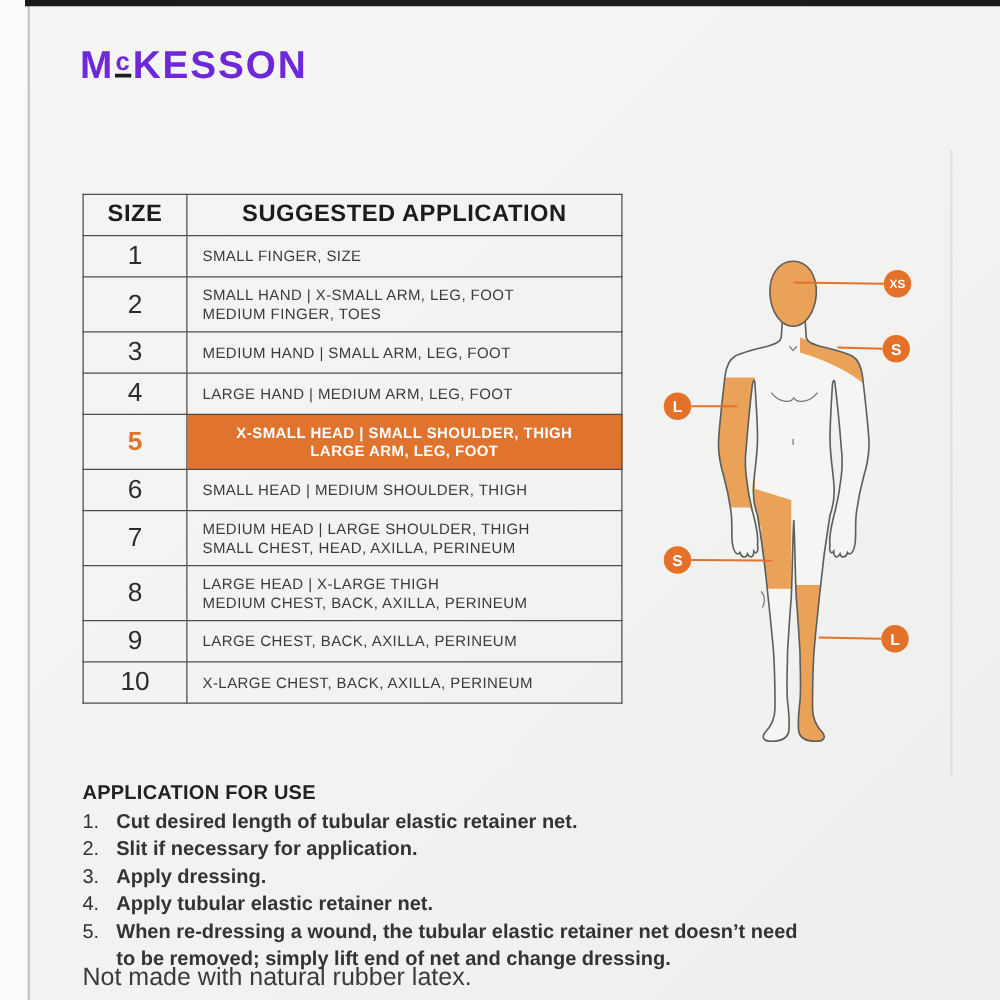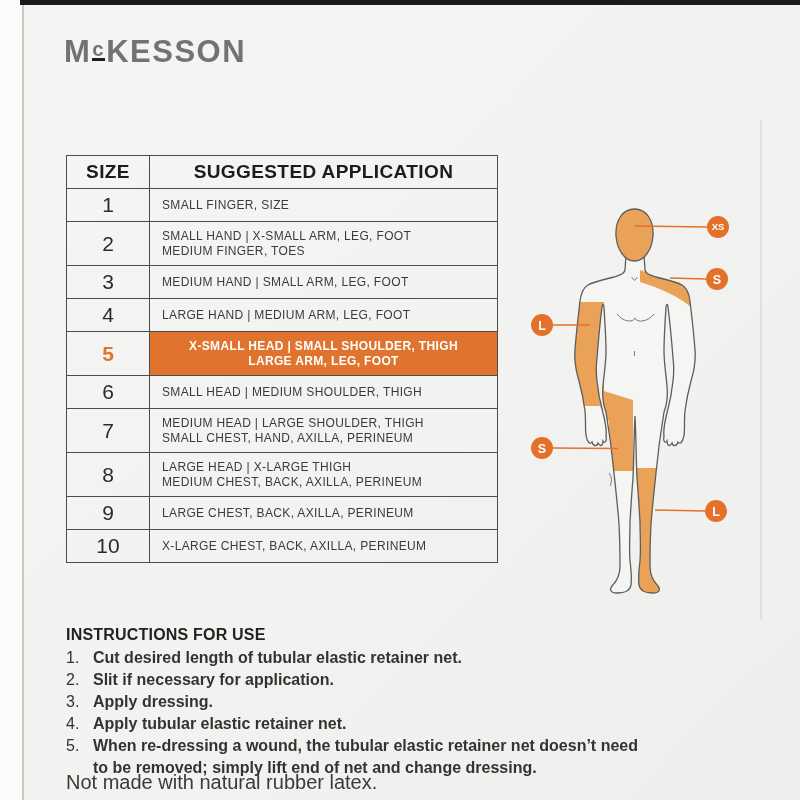--- a/index.html
+++ b/index.html
@@ -17,21 +17,21 @@
   .package-face {
     position:absolute; left:24px; top:0; width:776px; height:800px;
     background:linear-gradient(135deg,#f5f5f4 0%, #f2f2f0 55%, #eeeeec 100%);
   }
   .top-bar { position:absolute; left:20px; top:0; width:780px; height:5px; background:#1a1a1a; }
   .crease { position:absolute; left:760px; top:120px; width:2px; height:500px; background:rgba(90,90,85,0.10); }
 
   
   .logo {
     position:absolute; left:64px; top:34px;
-    font-size:31px; font-weight:bold; color:#737373; letter-spacing:1.5px;
+    font-size:31px; font-weight:bold; color:#6d28d9; letter-spacing:1.5px;
   }
   .logo .mc {
     display:inline-block; font-size:0.66em; line-height:0.9;
     vertical-align:0.30em; border-bottom:3px solid #1d1d1b; margin:0 1px;
   }
 
   
   .size-table-wrap { position:absolute; left:66px; top:155px; }
   table.size-table { border-collapse:collapse; width:432px; background:transparent; }
   .size-table th, .size-table td { border:1.4px solid #4c4c4a; }
@@ -122,21 +122,21 @@
           <tr class="single">
             <td class="size-cell">6</td>
             <td class="app-cell">
               <div>SMALL HEAD  |  MEDIUM SHOULDER, THIGH</div>
             </td>
           </tr>
           <tr class="double">
             <td class="size-cell">7</td>
             <td class="app-cell">
               <div>MEDIUM HEAD  |  LARGE SHOULDER, THIGH</div>
-              <div>SMALL CHEST, HAND, AXILLA, PERINEUM</div>
+              <div>SMALL CHEST, HEAD, AXILLA, PERINEUM</div>
             </td>
           </tr>
           <tr class="double">
             <td class="size-cell">8</td>
             <td class="app-cell">
               <div>LARGE HEAD  |  X-LARGE THIGH</div>
               <div>MEDIUM CHEST, BACK, AXILLA, PERINEUM</div>
             </td>
           </tr>
           <tr class="single">
@@ -221,21 +221,21 @@
         </g>
         <g>
           <circle cx="196" cy="326" r="11" fill="#e4712a"></circle>
           <text x="196" y="326" dy="0.37em" font-size="12.5">L</text>
         </g>
       </g>
     </svg>
   </div>
 
   <div class="instructions">
-    <div class="ifu-title">INSTRUCTIONS FOR USE</div>
+    <div class="ifu-title">APPLICATION FOR USE</div>
     <div id="steps">
         <div class="step">
           <span class="num">1.</span>
           <span class="txt">Cut desired length of tubular elastic retainer net.</span>
         </div>
         <div class="step">
           <span class="num">2.</span>
           <span class="txt">Slit if necessary for application.</span>
         </div>
         <div class="step">

